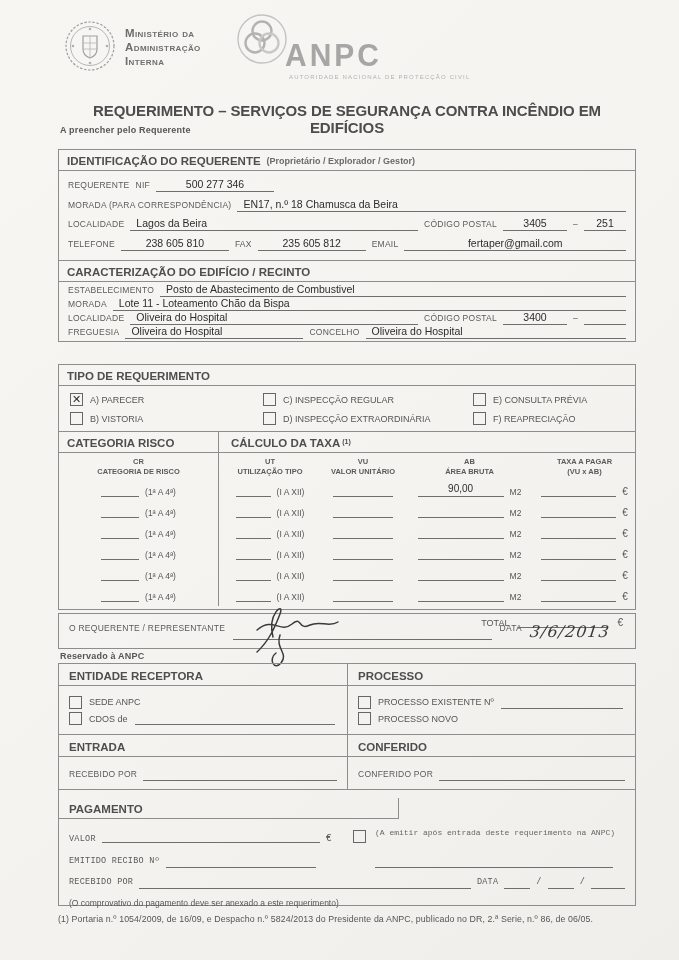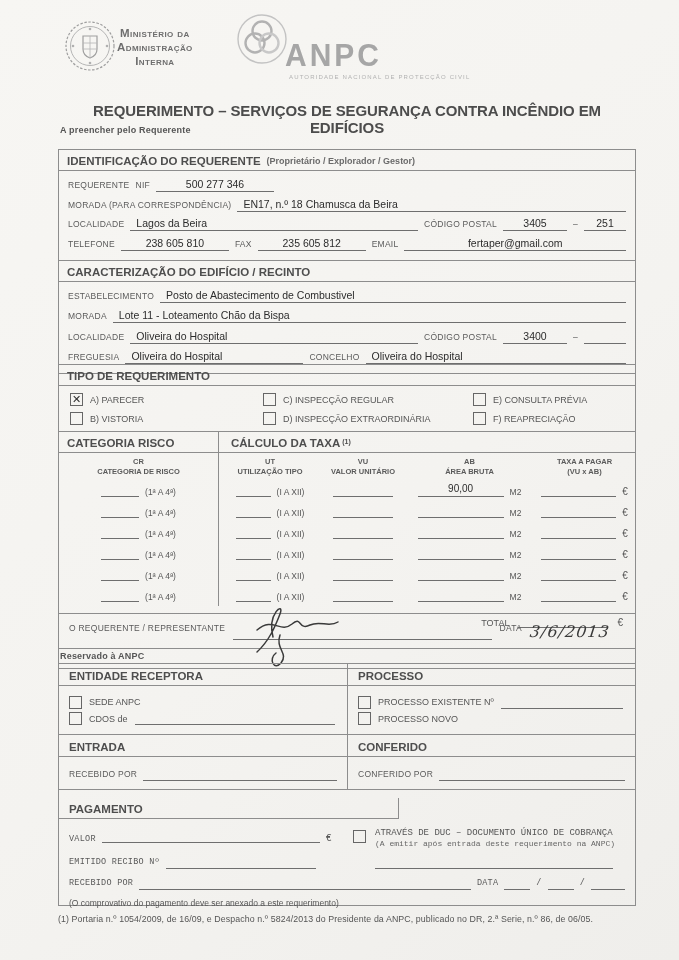--- a/index.html
+++ b/index.html
@@ -1,20 +1,20 @@
 <!DOCTYPE html>
 <html><head>
 <meta charset="utf-8">
 <style>
   html,body{margin:0;padding:0;background:#e6e5e2;}
   .page{position:relative;width:679px;height:960px;margin:0 auto;overflow:hidden;
     background:linear-gradient(140deg,#f7f6f3 0%,#f4f3f0 55%,#efeeeb 100%);
     font-family:"Liberation Sans",sans-serif;color:#4a4a4a;}
   
-  .gov{position:absolute;left:64px;top:20px;display:flex;gap:1px;align-items:flex-start;text-align:center;}
+  .gov{position:absolute;left:64px;top:20px;display:flex;gap:9px;align-items:flex-start;}
   .gov-text{font-size:11.5px;font-variant:small-caps;font-weight:600;color:#6e6e6e;line-height:1.22;letter-spacing:.4px;padding-top:6px;}
   .anpc{position:absolute;left:233px;top:12px;width:230px;}
   .anpc-word{position:absolute;left:52px;top:26px;font-size:30px;font-weight:bold;color:#a6a6a6;letter-spacing:3px;transform:scaleY(1.05);}
   .anpc-sub{position:absolute;left:56px;top:62px;font-size:6px;letter-spacing:1.15px;color:#b2b2b2;white-space:nowrap;}
   .title{position:absolute;left:58px;top:102px;width:578px;text-align:center;font-size:15px;font-weight:bold;color:#4c4c4c;letter-spacing:-.1px;}
   .note{position:absolute;left:60px;font-size:9px;font-weight:bold;color:#555;letter-spacing:.2px;}
   
   .box{position:absolute;left:58px;width:578px;border:1px solid #8d8d8d;box-sizing:border-box;background:transparent;}
   .bhead{display:flex;align-items:flex-end;gap:6px;height:21px;border-bottom:1px solid #8d8d8d;padding:0 8px 3px;box-sizing:border-box;}
   .bh{font-size:11.5px;font-weight:bold;color:#4e4e4e;}
@@ -135,21 +135,21 @@
         <span class="lb">TELEFONE</span>
         <span class="ul ctr" style="width:108px;">238 605 810</span>
         <span class="lb">FAX</span>
         <span class="ul ctr" style="width:108px;">235 605 812</span>
         <span class="lb">EMAIL</span>
         <span class="ul ctr grow">fertaper@gmail.com</span>
       </div>
     </div>
   </section>
 
-  <section class="box" style="top:260px;height:114px;">
+  <section class="box" style="top:260px;height:82px;">
     <div class="bhead">
       <span class="bh">CARACTERIZAÇÃO DO EDIFÍCIO / RECINTO</span>
     </div>
     <div class="rows">
       <div class="frow">
         <span class="lb">ESTABELECIMENTO</span>
         <span class="ul grow">Posto de Abastecimento de Combustivel</span>
       </div>
       <div class="frow">
         <span class="lb">MORADA</span>
@@ -197,21 +197,21 @@
         <span class="cb"></span>
         <span>D) INSPECÇÃO EXTRAORDINÁRIA</span>
       </div>
       <div class="opt">
         <span class="cb"></span>
         <span>F) REAPRECIAÇÃO</span>
       </div>
     </div>
   </section>
 
-  <section class="box" style="top:431px;height:238px;">
+  <section class="box" style="top:431px;height:179px;">
     <div class="theads">
       <div class="th-l">CATEGORIA RISCO</div>
       <div class="th-r">
         <span>CÁLCULO DA TAXA</span>
         <span class="sup">(1)</span>
       </div>
     </div>
     <div class="tbody">
       <div class="tcol-l">
         <div class="chead">
@@ -448,21 +448,20 @@
       <div class="pag-c2"></div>
     </div>
     <div class="pagbody">
       <div class="pagrow" style="align-items:flex-start;padding-top:5px;">
         <span class="lb" style="padding-top:6px;">VALOR</span>
         <span class="ln" style="width:218px;margin-top:2px;"></span>
         <span class="euro" style="padding-top:5px;">€</span>
         <span class="ducblock">
           <span class="cb" style="margin-top:2px;"></span>
           <span>
-            <div class="duclbl">ATRAVÉS DE DUC – DOCUMENTO ÚNICO DE COBRANÇA</div>
             <div class="ducsub">(A emitir após entrada deste requerimento na ANPC)</div>
           </span>
         </span>
       </div>
       <div class="pagrow">
         <span class="lb">EMITIDO RECIBO Nº</span>
         <span class="ln" style="width:150px;"></span>
         <span class="ln" style="width:238px;margin-left:auto;margin-right:12px;"></span>
       </div>
       <div class="pagrow">

